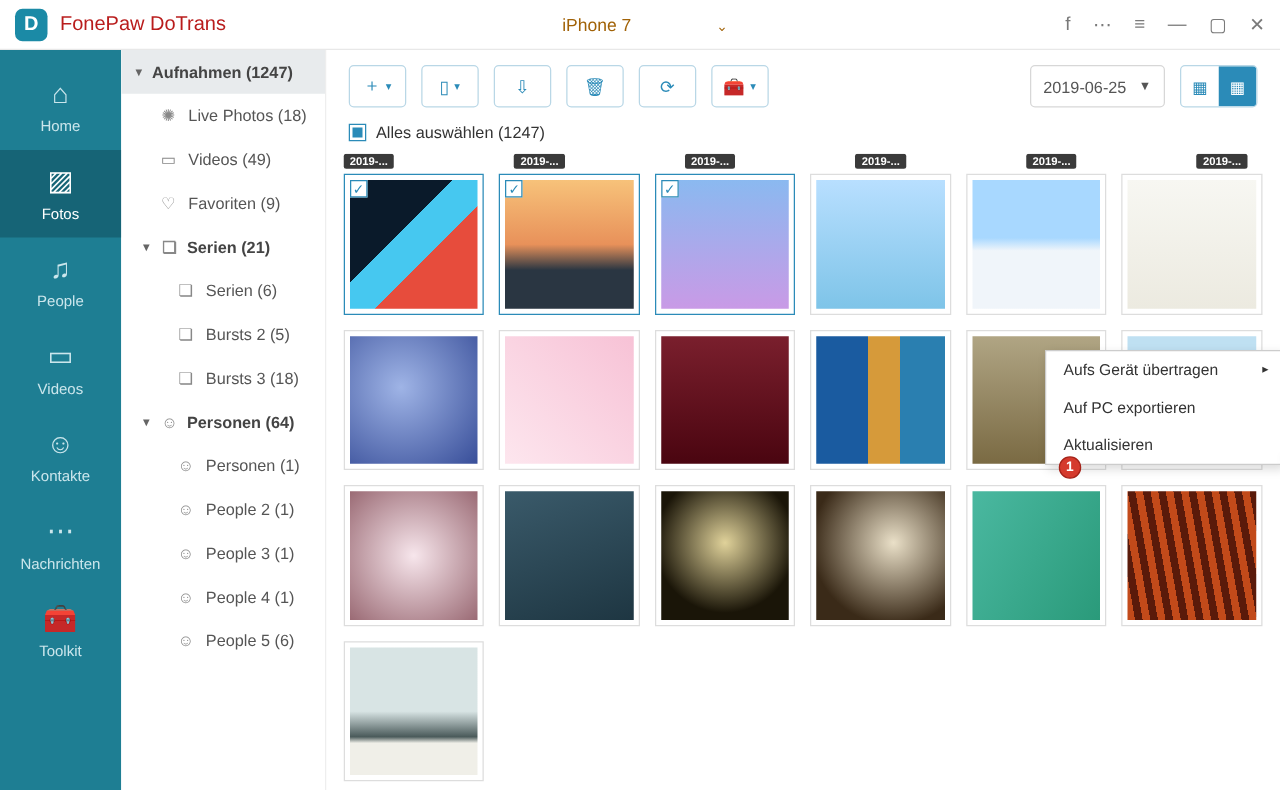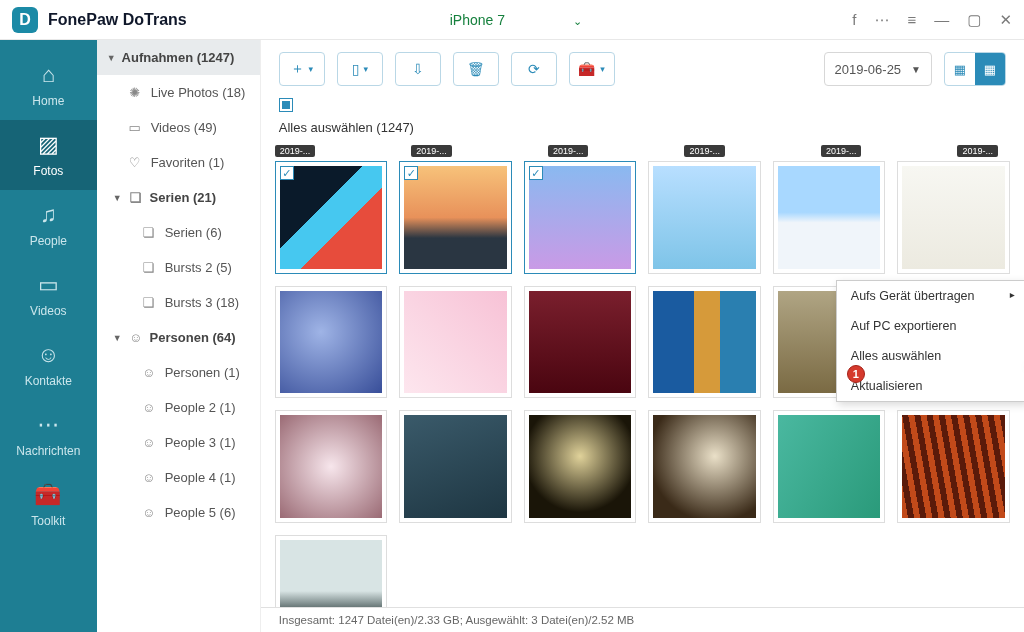--- a/index.html
+++ b/index.html
@@ -1,22 +1,22 @@
 <!DOCTYPE html>
 <html><head>
 <meta charset="utf-8">
 <style>
 * { margin: 0; padding: 0; box-sizing: border-box; font-family: -apple-system, "Segoe UI", Arial, sans-serif; }
 body { width: 1024px; height: 632px; background: #fff; overflow: hidden; position: relative; }
 
 
 .titlebar { height: 40px; background: #fff; display: flex; align-items: center; padding: 0 12px; border-bottom: 1px solid #e8e8e8; }
 .logo { width: 26px; height: 26px; background: #1b8aa6; border-radius: 6px; display: flex; align-items: center; justify-content: center; color: #fff; font-weight: bold; font-size: 16px; margin-right: 10px; }
-.app-title { color: #0f172a; font-size: 16px; font-weight: 700; }
-.device-selector { position: absolute; left: 50%; transform: translateX(-50%); display: flex; align-items: flex-end; gap: 8px; color: #15803d; font-size: 14px; cursor: pointer; }
+.app-title { color: #b91c1c; font-size: 16px; font-weight: 400; }
+.device-selector { position: absolute; left: 50%; transform: translateX(-50%); display: flex; align-items: flex-end; gap: 8px; color: #a16207; font-size: 14px; cursor: pointer; }
 .winctrl { margin-left: auto; display: flex; gap: 18px; align-items: center; color: #7a7a7a; }
 .winctrl > span { cursor: pointer; font-size: 15px; }
 
 
 .main { display: flex; height: 592px; }
 
 
 .nav { width: 112px; background: #1e7e93; color: #cbe6ec; display: flex; flex-direction: column; padding-top: 10px; }
 .nav-item { height: 70px; display: flex; flex-direction: column; align-items: center; justify-content: center; gap: 6px; cursor: pointer; font-size: 12px; }
 .nav-item.active { background: #166476; color: #fff; }
@@ -34,27 +34,27 @@
 
 .content { flex: 1; display: flex; flex-direction: column; position: relative; }
 .toolbar { display: flex; align-items: center; gap: 12px; padding: 12px 18px; }
 .tbtn { border: 1px solid #b9d7e6; border-radius: 4px; height: 34px; min-width: 46px; display: flex; align-items: center; justify-content: center; color: #2b8bb8; background: #fff; cursor: pointer; font-size: 14px; gap: 4px; padding: 0 8px; }
 .tbtn .chev { font-size: 9px; }
 .date-picker { margin-left: auto; border: 1px solid #d7d7d7; border-radius: 4px; height: 34px; padding: 0 10px; display: flex; align-items: center; gap: 10px; color: #555; font-size: 13px; cursor: pointer; }
 .view-toggle { display: flex; border: 1px solid #b9d7e6; border-radius: 4px; height: 34px; overflow: hidden; }
 .view-toggle > div { width: 30px; display: flex; align-items: center; justify-content: center; font-size: 13px; cursor: pointer; color: #2b8bb8; }
 .view-toggle > div.active { background: #2b8bb8; color: #fff; }
 
-.select-all { padding: 0 18px 10px 18px; display: flex; align-items: flex-start; gap: 8px; font-size: 13px; color: #333; flex-direction: column; }
+.select-all { padding: 0 18px 10px 18px; display: flex; align-items: center; gap: 8px; font-size: 13px; color: #333; }
 .cb { width: 14px; height: 14px; border: 1.5px solid #2b8bb8; display: inline-flex; align-items: center; justify-content: center; }
 .cb.partial::after { content: ""; width: 8px; height: 8px; background: #2b8bb8; }
 
 
 .grid-wrap { flex: 1; overflow: hidden; padding: 0 14px; }
-.date-row { display: flex; justify-content: space-between; gap: 96px; padding-right: 12px; margin-bottom: 4px; }
+.date-row { display: flex; justify-content: space-between; gap: 96px; padding-right: 12px; margin-bottom: 4px; font-weight: bold; }
 .date-tag { background: #3a3a3a; color: #fff; font-size: 9px; padding: 1px 5px; border-radius: 2px; }
 .grid { display: grid; grid-template-columns: repeat(6, 1fr); gap: 12px; }
 .thumb { border: 1px solid #ddd; aspect-ratio: 1; position: relative; padding: 4px; background: #fff; cursor: pointer; }
 .thumb.selected { border: 1px solid #2b8bb8; }
 .thumb .img { width: 100%; height: 100%; }
 .thumb .check { position: absolute; top: 4px; left: 4px; width: 14px; height: 14px; background: #fff; border: 1.5px solid #2b8bb8; color: #2b8bb8; font-size: 11px; display: flex; align-items: center; justify-content: center; }
 
 
 .t0 { background: linear-gradient(135deg,#0a1a2a 40%, #46c8f0 40%, #46c8f0 60%, #e74c3c 60%); }
 .t1 { background: linear-gradient(#f7c27a, #e8915a 50%, #2a3642 70%); }
@@ -151,21 +151,21 @@
     <div class="tree-node">
         <span class="ti">✺</span>
         <span>Live Photos (18)</span>
       </div>
     <div class="tree-node">
         <span class="ti">▭</span>
         <span>Videos (49)</span>
       </div>
     <div class="tree-node">
         <span class="ti">♡</span>
-        <span>Favoriten (1)</span>
+        <span>Favoriten (9)</span>
       </div>
     <div class="tree-group">
         <span class="tri">▼</span>
         <span class="ti">❏</span>
         <span>Serien (21)</span>
       </div>
     <div class="tree-node tree-sub">
         <span class="ti">❏</span>
         <span>Serien (6)</span>
       </div>
@@ -311,24 +311,22 @@
           </div>
         <div class="thumb">
             <div class="img t18"></div>
           </div>
       </div>
     </div>
 
     <div class="ctx">
       <div class="ctx-item"><span>Aufs Gerät übertragen</span><span class="arrow">▸</span></div>
       <div class="ctx-item">Auf PC exportieren</div>
-      <div class="ctx-item">Alles auswählen</div>
       <div class="ctx-item">Aktualisieren</div>
     </div>
     <div class="submenu">
       
     </div>
     <div class="badge b1">1</div>
     <div class="badge b2">2</div>
 
-    <div class="status">Insgesamt: 1247 Datei(en)/2.33 GB; Ausgewählt: 3 Datei(en)/2.52 MB</div>
   </div>
 </div>
 
 </body></html>

